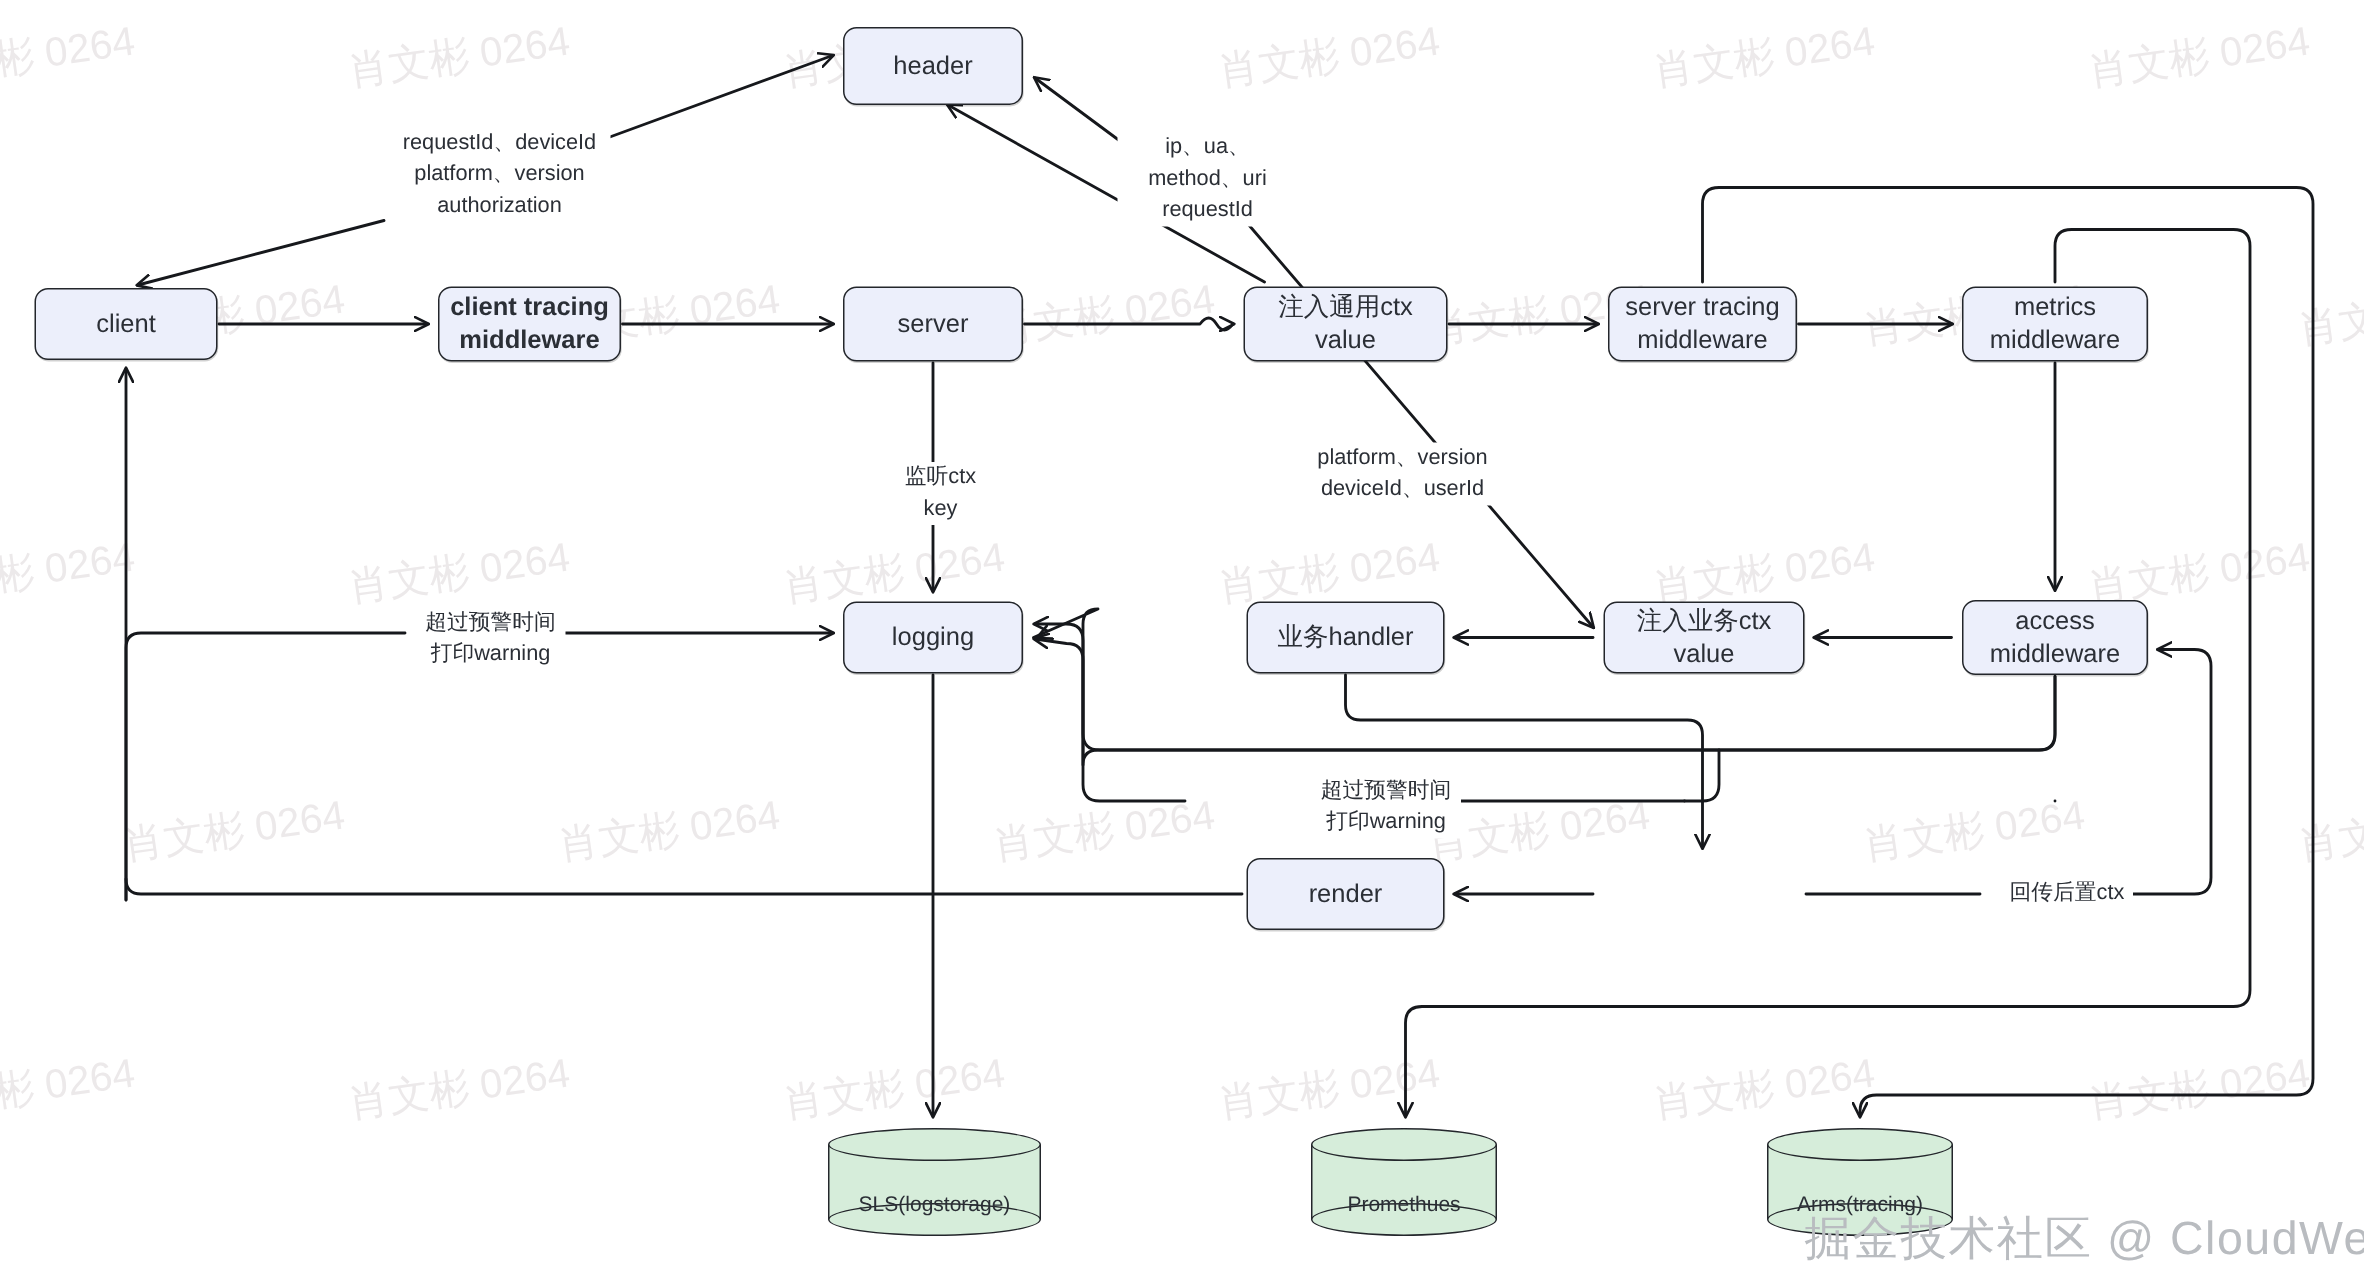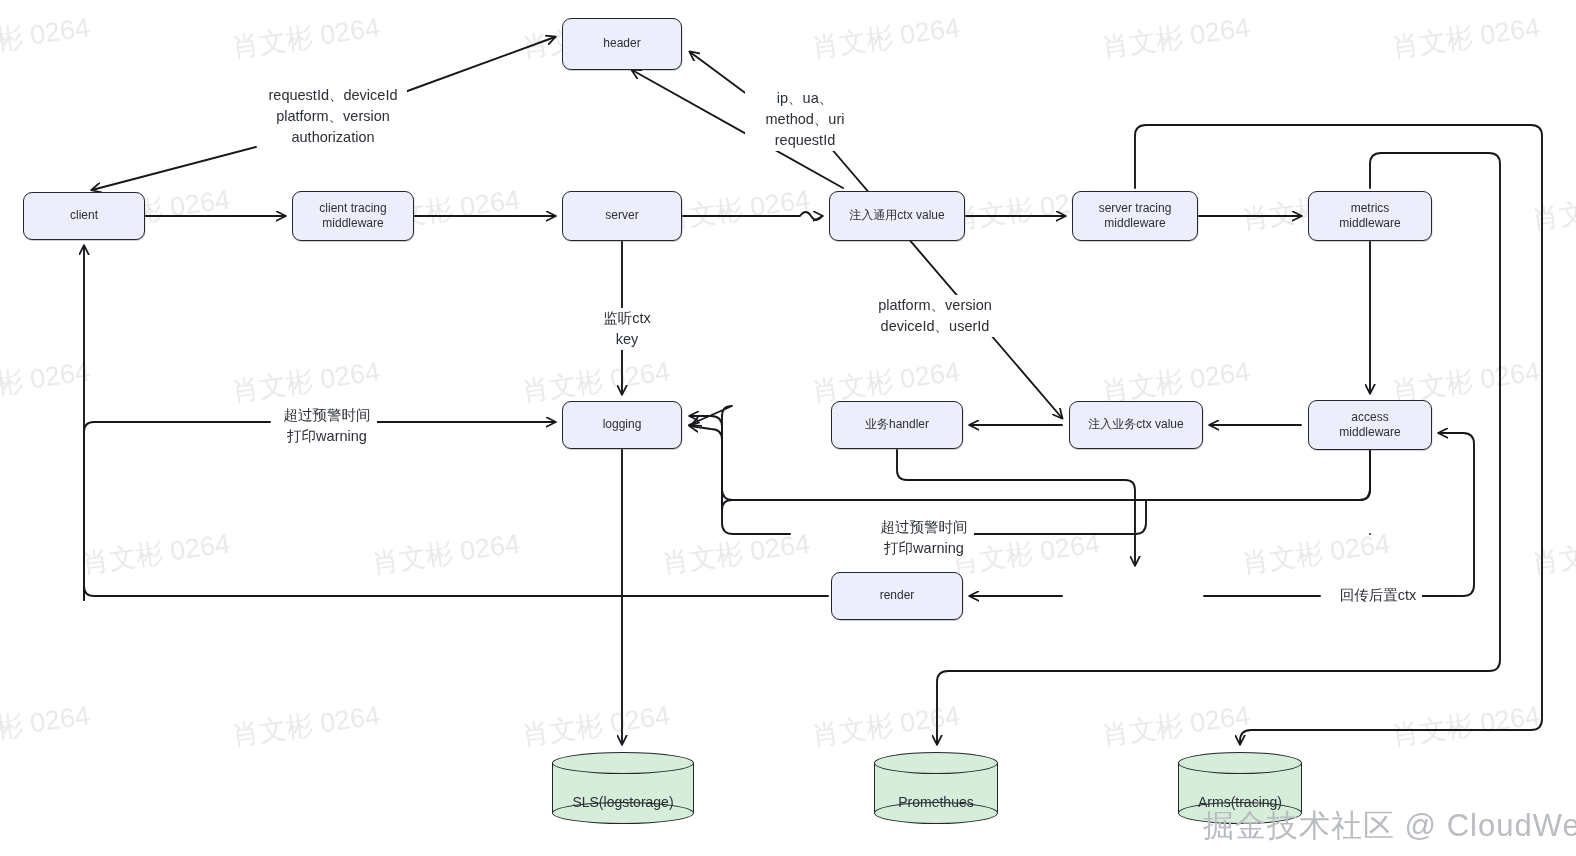--- a/index.html
+++ b/index.html
@@ -13,21 +13,21 @@
   .wmtxt{
     position:absolute;color:#ece9ea;font-size:27px;white-space:nowrap;
     transform:rotate(-8deg);transform-origin:left top;
     font-family:"Liberation Sans","DejaVu Sans",sans-serif;
     user-select:none;
   }
   .node{
     position:absolute;z-index:3;box-sizing:border-box;
     background:#eceffb;border:1.8px solid #23262b;border-radius:9px;
     display:flex;align-items:center;justify-content:center;text-align:center;
-    color:#2b2f36;font-size:12px;line-height:1.28;
+    color:#2b2f36;font-size:17px;line-height:1.28;
     font-family:"Liberation Sans","DejaVu Sans",sans-serif;
     box-shadow:0.5px 1px 0 rgba(0,0,0,0.18);
   }
   .node span{display:block;}
   .cyl{position:absolute;z-index:3;}
   .cyl .body{
     position:absolute;left:0;right:0;top:11px;bottom:11px;
     background:#d6edda;border-left:1.8px solid #23262b;border-right:1.8px solid #23262b;
   }
   .cyl .top{
@@ -166,21 +166,21 @@
   </svg>
 
   <div class="node" style="left:562px;top:18px;width:120px;height:52px;">
     <span>header</span>
     </div>
 
   <div class="node" style="left:23px;top:192px;width:122px;height:48px;">
     <span>client</span>
     </div>
 
-  <div class="node" style="left:292px;top:191px;width:122px;height:50px;">
+  <div class="node" style="left:292px;top:191px;width:122px;height:50px;font-weight:bold;">
     <span class="ml">client tracing<br>middleware</span>
     </div>
 
   <div class="node" style="left:562px;top:191px;width:120px;height:50px;align-items:center;">
     <span>server</span>
     </div>
 
   <div class="node" style="left:829px;top:191px;width:136px;height:50px;">
     <span>注入通用ctx value</span>
     </div>

